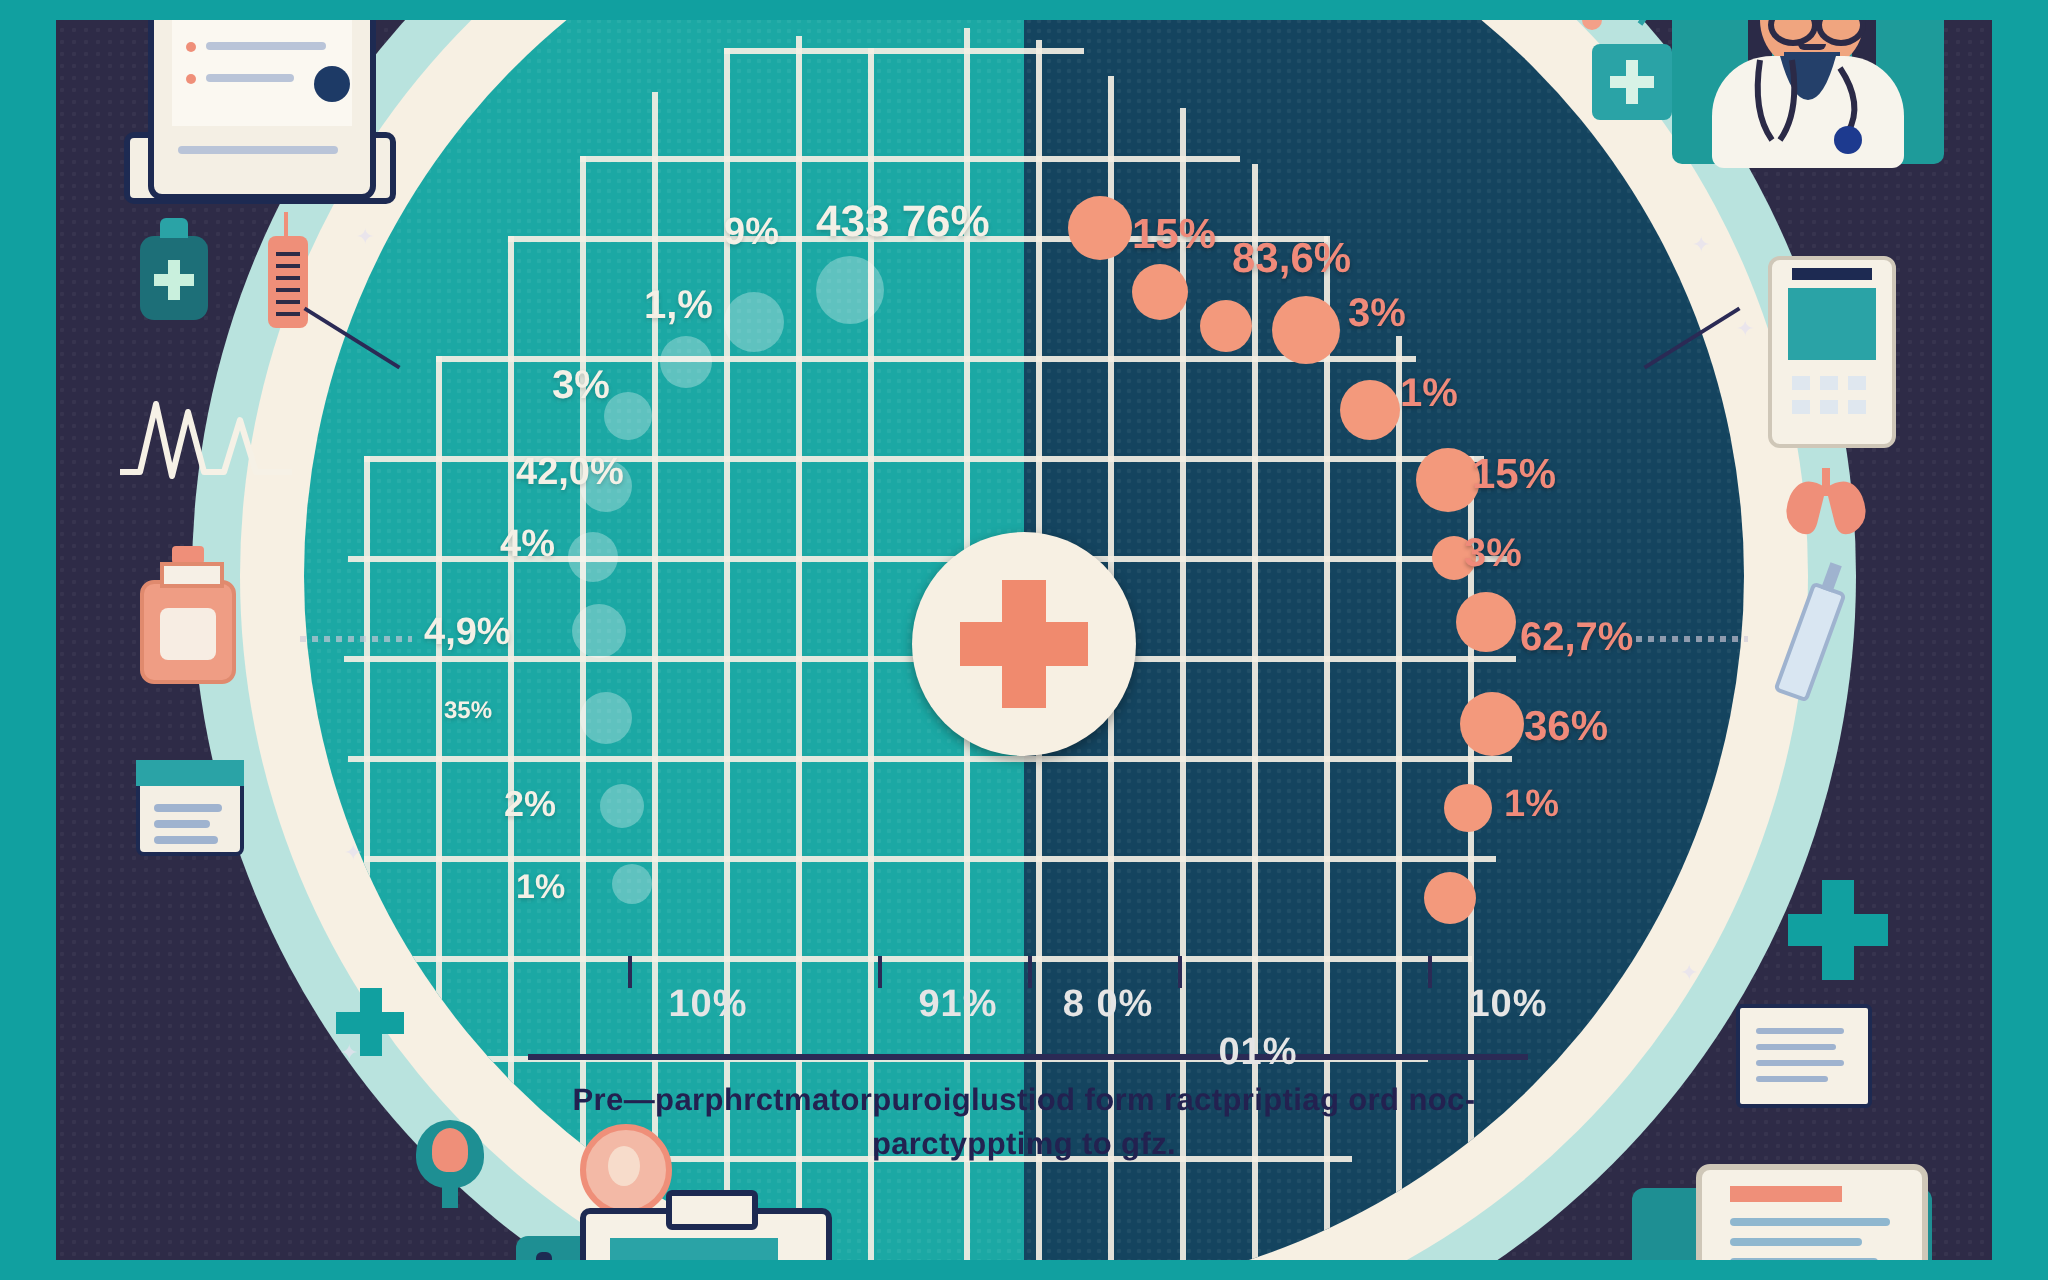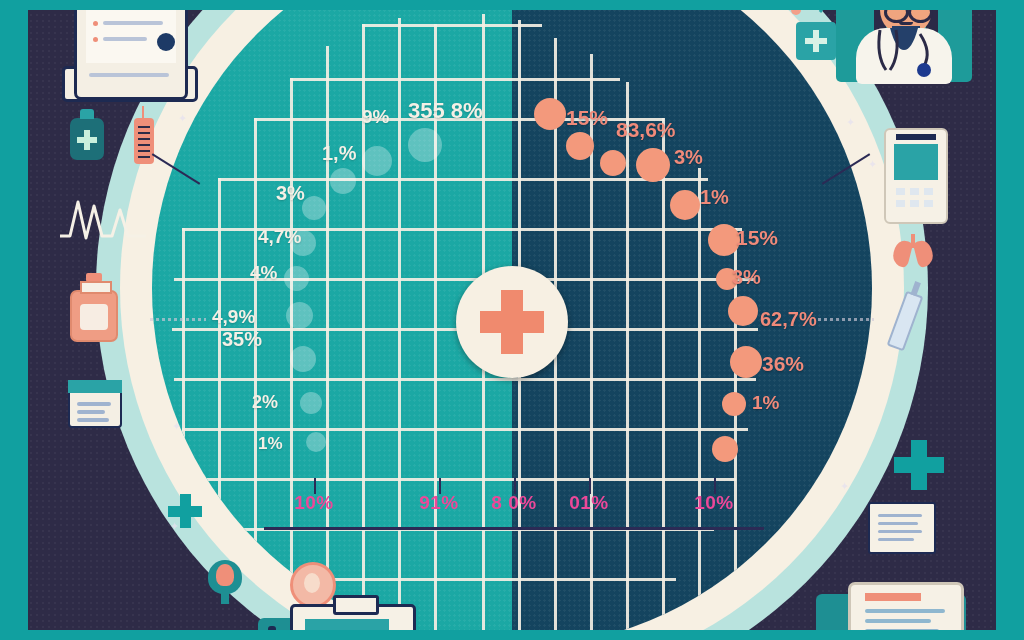--- a/index.html
+++ b/index.html
@@ -52,22 +52,22 @@
   .bub-l{background:rgba(255,255,255,.30);}
   .bub-r{background:#f3997c;}
   .dlabel{position:absolute;z-index:8;font-weight:bold;white-space:nowrap;
      font-family:"Liberation Sans",sans-serif;}
   .dlabel.l{color:#f4f0e6;text-shadow:0 1px 2px rgba(0,0,0,.18);}
   .dlabel.r{color:#f08a7a;text-shadow:0 1px 2px rgba(0,0,0,.30);}
 
   
   .axis-line{position:absolute;left:264px;top:527px;width:500px;height:3px;background:#2b2a55;z-index:9;}
   .axis-tick{position:absolute;width:2px;height:16px;background:#2b2a55;z-index:9;}
-  .axis-label{position:absolute;z-index:9;color:#ec4899;font-weight:bold;font-size:19px;
-     letter-spacing:.5px;transform:translateX(-50%);}
+  .axis-label{position:absolute;z-index:9;color:#e5e5e5;font-weight:bold;font-size:19px;
+     letter-spacing:.5px;transform:translateX(-50%);margin-left:40px;}
 
   
   .caption{position:absolute;left:252px;top:540px;width:520px;z-index:9;text-align:center;
      color:#232150;font-weight:bold;font-size:15.5px;line-height:22px;letter-spacing:.2px;}
 
   
   .rtick{position:absolute;height:2px;background:#2b2a55;z-index:5;}
   .dotline{position:absolute;height:3px;z-index:5;
      background:repeating-linear-gradient(90deg,#cfc9d8 0 3px,transparent 3px 6px);opacity:.65;}
 
@@ -241,27 +241,27 @@
       <div class="bubble bub-r" style="left: 670px; top: 190px; width: 30px; height: 30px;"></div>
       <div class="bubble bub-r" style="left: 708px; top: 224px; width: 32px; height: 32px;"></div>
       <div class="bubble bub-r" style="left: 716px; top: 268px; width: 22px; height: 22px;"></div>
       <div class="bubble bub-r" style="left: 728px; top: 296px; width: 30px; height: 30px;"></div>
       <div class="bubble bub-r" style="left: 730px; top: 346px; width: 32px; height: 32px;"></div>
       <div class="bubble bub-r" style="left: 722px; top: 392px; width: 24px; height: 24px;"></div>
       <div class="bubble bub-r" style="left: 712px; top: 436px; width: 26px; height: 26px;"></div>
     </div>
   <div id="labels">
       <div class="dlabel l" style="left: 362px; top: 106px; font-size: 19px;">9%</div>
-      <div class="dlabel l" style="left: 408px; top: 98px; font-size: 22px;">355 8%</div>
+      <div class="dlabel l" style="left: 408px; top: 98px; font-size: 22px;">433 76%</div>
       <div class="dlabel l" style="left: 322px; top: 142px; font-size: 20px;">1,%</div>
       <div class="dlabel l" style="left: 276px; top: 182px; font-size: 20px;">3%</div>
-      <div class="dlabel l" style="left: 258px; top: 226px; font-size: 19px;">4,7%</div>
+      <div class="dlabel l" style="left: 258px; top: 226px; font-size: 19px;">42,0%</div>
       <div class="dlabel l" style="left: 250px; top: 262px; font-size: 19px;">4%</div>
       <div class="dlabel l" style="left: 212px; top: 306px; font-size: 19px;">4,9%</div>
-      <div class="dlabel l" style="left: 222px; top: 328px; font-size: 20px;">35%</div>
+      <div class="dlabel l" style="left: 222px; top: 348px; font-size: 12px;">35%</div>
       <div class="dlabel l" style="left: 252px; top: 392px; font-size: 18px;">2%</div>
       <div class="dlabel l" style="left: 258px; top: 434px; font-size: 17px;">1%</div>
       <div class="dlabel r" style="left: 566px; top: 106px; font-size: 21px;">15%</div>
       <div class="dlabel r" style="left: 616px; top: 118px; font-size: 21px;">83,6%</div>
       <div class="dlabel r" style="left: 674px; top: 146px; font-size: 20px;">3%</div>
       <div class="dlabel r" style="left: 700px; top: 186px; font-size: 20px;">1%</div>
       <div class="dlabel r" style="left: 736px; top: 226px; font-size: 21px;">15%</div>
       <div class="dlabel r" style="left: 732px; top: 266px; font-size: 20px;">3%</div>
       <div class="dlabel r" style="left: 760px; top: 308px; font-size: 20px;">62,7%</div>
       <div class="dlabel r" style="left: 762px; top: 352px; font-size: 21px;">36%</div>
@@ -270,25 +270,26 @@
 
   <div class="axis-line"></div>
   <div id="axis">
       <div class="axis-tick" style="left: 314px; top: 478px;"></div>
       <div class="axis-label" style="left: 314px; top: 492px;">10%</div>
       <div class="axis-tick" style="left: 439px; top: 478px;"></div>
       <div class="axis-label" style="left: 439px; top: 492px;">91%</div>
       <div class="axis-tick" style="left: 514px; top: 478px;"></div>
       <div class="axis-label" style="left: 514px; top: 492px;">8 0%</div>
       <div class="axis-tick" style="left: 589px; top: 478px;"></div>
-      <div class="axis-label" style="left: 589px; top: 492px; text-align: center;">01%</div>
+      <div class="axis-label" style="left: 589px; top: 516px; text-align: center;">01%</div>
       <div class="axis-tick" style="left: 714px; top: 478px;"></div>
       <div class="axis-label" style="left: 714px; top: 492px;">10%</div>
     </div>
 
+  <div class="caption">Pre—parphrctmatorpuroiglustiod form ractpriptiag ord noc-parctypptimg to gfz.</div>
 
   <div class="ico tl-base"></div>
   <div class="ico tl-phone">
     <div class="screen"></div>
     <div class="bar" style="left:16px;top:16px;width:44px;"></div>
     <div class="bar" style="left:66px;top:16px;width:24px;"></div>
     <div class="dot" style="left:16px;top:32px;"></div>
     <div class="bar" style="left:26px;top:32px;width:60px;"></div>
     <div class="dot" style="left:16px;top:48px;"></div>
     <div class="bar" style="left:26px;top:48px;width:44px;"></div>

